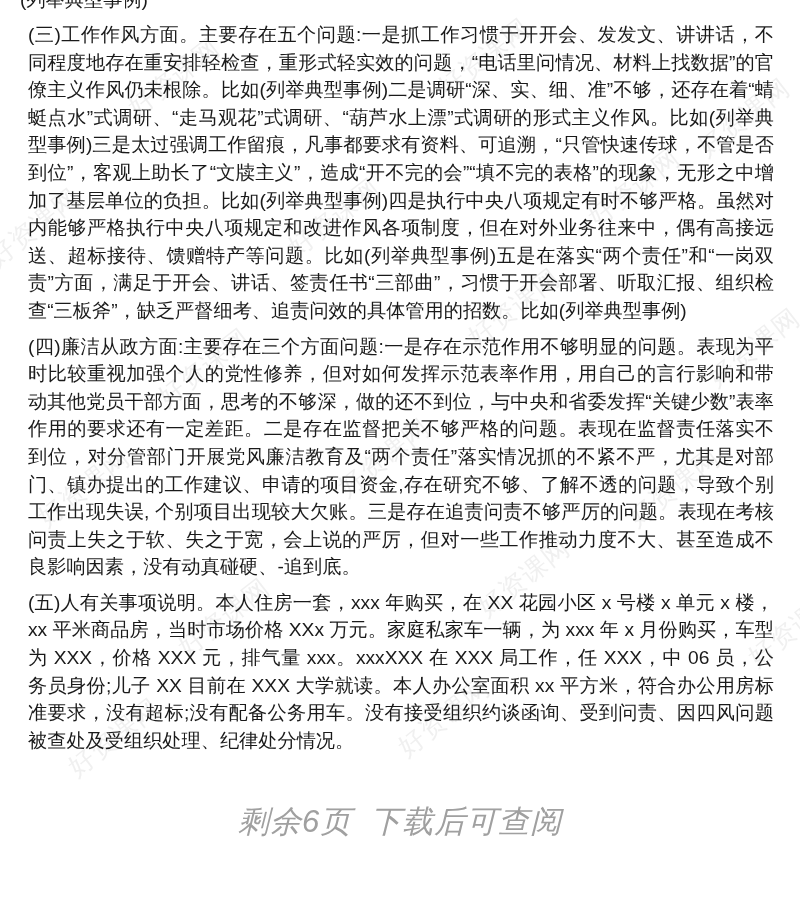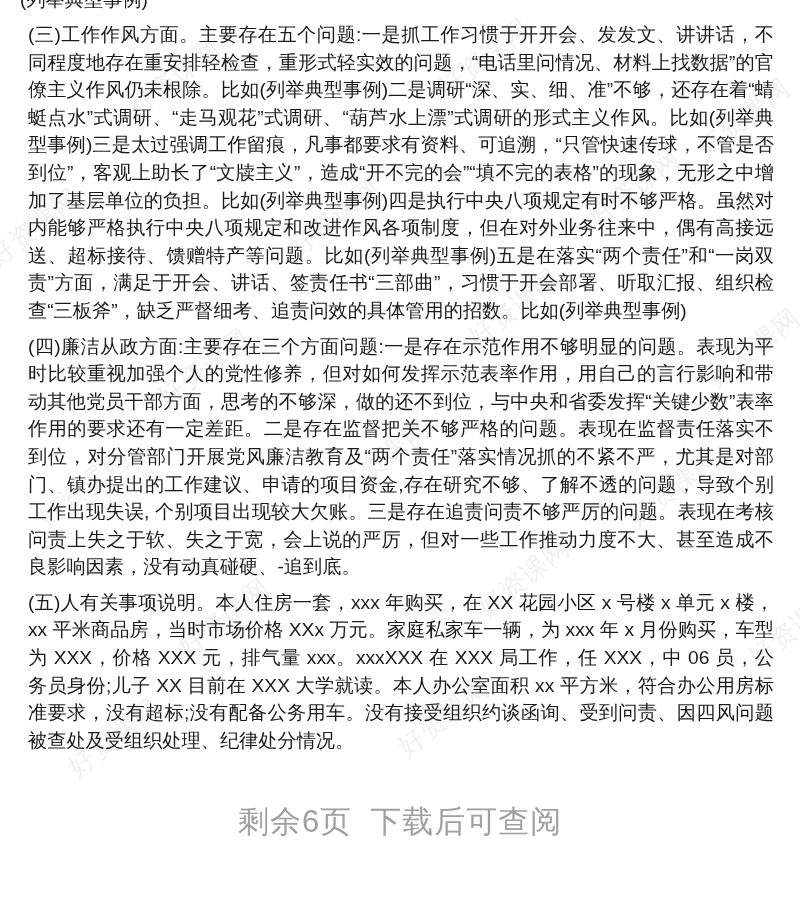--- a/index.html
+++ b/index.html
@@ -81,20 +81,21 @@
   }
 
   
   #footer-notice {
     position: absolute;
     left: 0;
     top: 800px;
     width: 800px;
     text-align: center;
     z-index: 3;
+    font-style: italic;
   }
   #footer-notice .notice-text {
     font-size: 31px;
     color: #a0a0a0;
     letter-spacing: 1px;
     line-height: 44px;
     font-weight: 400;
   }
   .notice-gap {
     display: inline-block;

